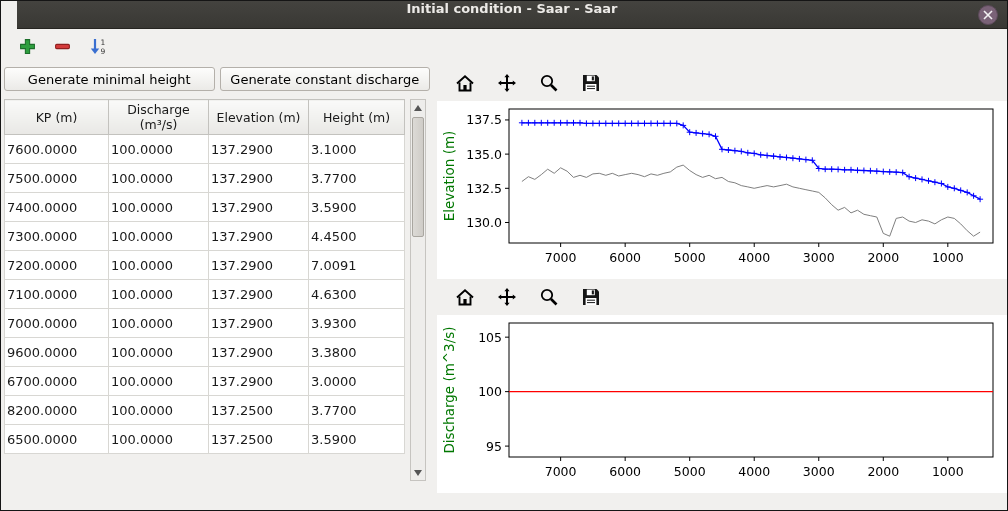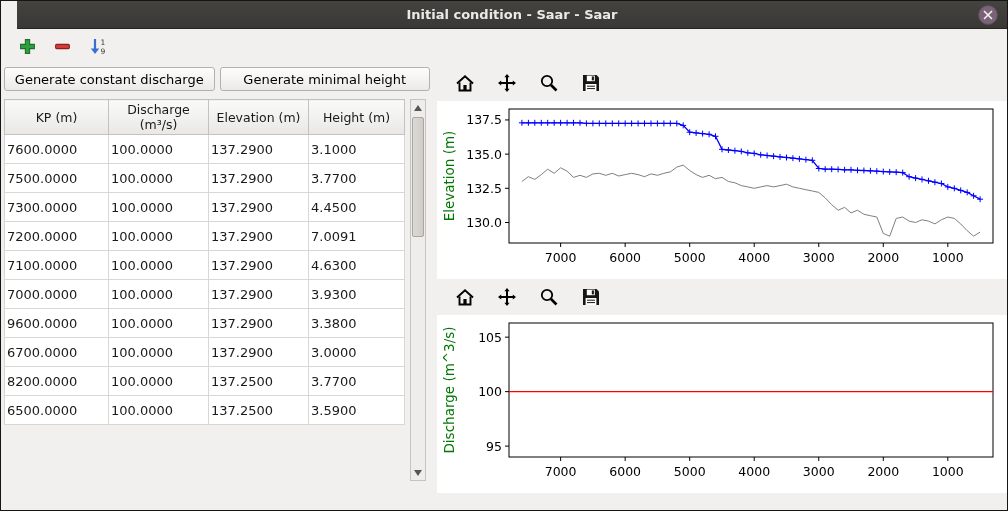--- a/index.html
+++ b/index.html
@@ -2,21 +2,21 @@
 <html><head>
 <meta charset="utf-8">
 <style>
   * { box-sizing: border-box; margin: 0; padding: 0; }
   html,body { width:1008px; height:511px; overflow:hidden; }
   body { font-family: "DejaVu Sans", sans-serif; font-size:13px; color:#1a1a1a; }
   .window { width:1008px; height:511px; border:1px solid #151515; background:#f1f0ee;
             display:flex; flex-direction:column; }
   
   .titlebar { height:28px; background:linear-gradient(#44433f,#393834); position:relative;
-              display:flex; align-items:center; justify-content:center; flex:none;
+              display:flex; justify-content:center; flex:none;
               border-bottom:1px solid #262521;margin-left:16px; }
   .title { color:#eceae7; font-weight:bold; font-size:13px; }
   .close-btn { position:absolute; right:9px; top:4px; width:20px; height:20px; border-radius:50%;
                background:#7a6277; border:1px solid #5c4a5a; color:#f2eef1; display:flex;
                align-items:center; justify-content:center; cursor:pointer; }
   .close-btn svg { display:block; }
   
   .top-toolbar { height:34px; flex:none; display:flex; align-items:center; gap:14px;
                  padding-left:16px; }
   .tbtn { background:transparent; border:none; padding:2px; cursor:pointer; display:flex; }
@@ -85,22 +85,22 @@
         <text x="11.5" y="8" font-size="7.5" fill="#333">1</text>
         <text x="11.5" y="17" font-size="7.5" fill="#333">9</text>
       </svg>
     </button>
   </div>
 
   <div class="content">
 
     <div class="left-panel">
       <div class="btn-row">
+        <button class="gen-btn">Generate minimal height</button>
         <button class="gen-btn">Generate constant discharge</button>
-        <button class="gen-btn">Generate minimal height</button>
       </div>
       <div class="table-area">
         <div class="table-viewport">
           <table>
             <colgroup>
               <col style="width:104px">
                 <col style="width:100px">
                 <col style="width:100px">
                 <col style="width:96px">
             </colgroup>
@@ -117,20 +117,26 @@
                   <td>7600.0000</td>
                   <td>100.0000</td>
                   <td>137.2900</td>
                   <td>3.1000</td>
                 </tr>
                 <tr>
                   <td>7500.0000</td>
                   <td>100.0000</td>
                   <td>137.2900</td>
                   <td>3.7700</td>
+                </tr>
+                <tr>
+                  <td>7400.0000</td>
+                  <td>100.0000</td>
+                  <td>137.2900</td>
+                  <td>3.5900</td>
                 </tr>
                 <tr>
                   <td>7300.0000</td>
                   <td>100.0000</td>
                   <td>137.2900</td>
                   <td>4.4500</td>
                 </tr>
                 <tr>
                   <td>7200.0000</td>
                   <td>100.0000</td>

